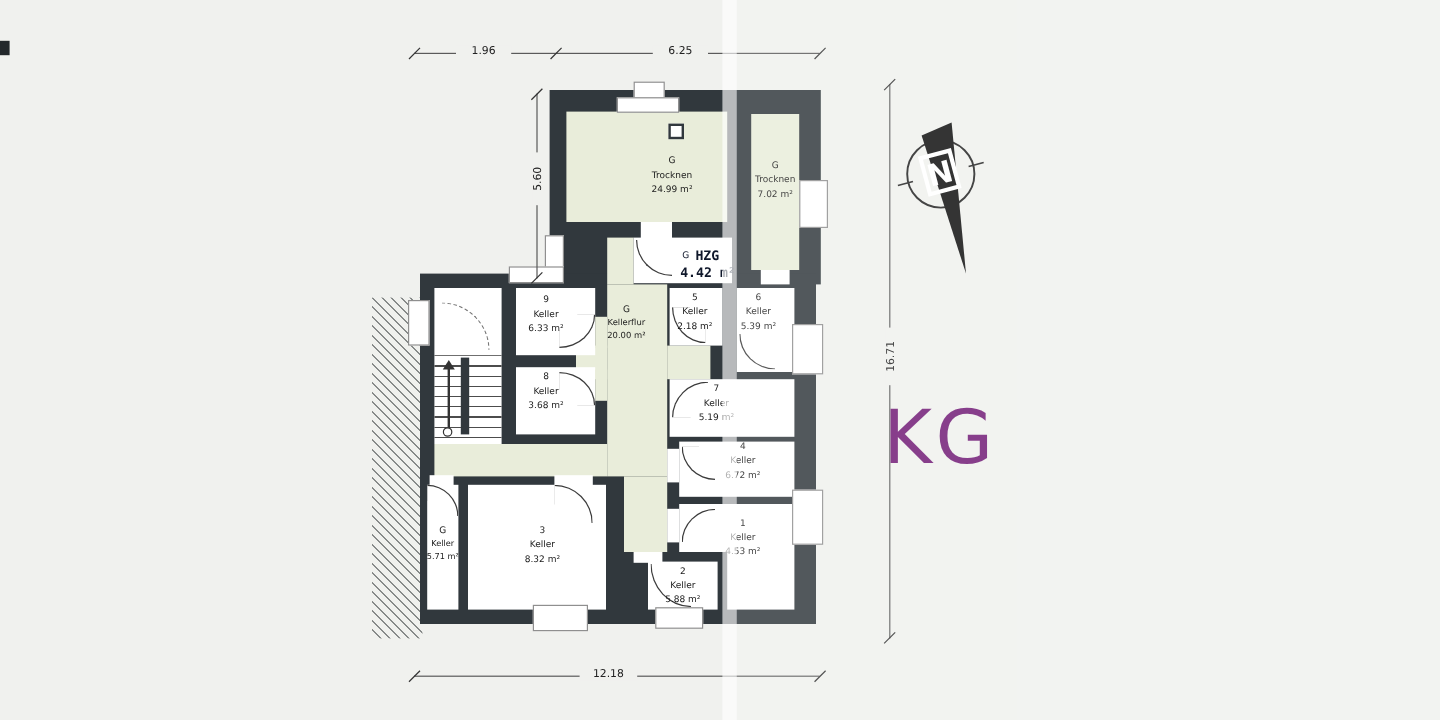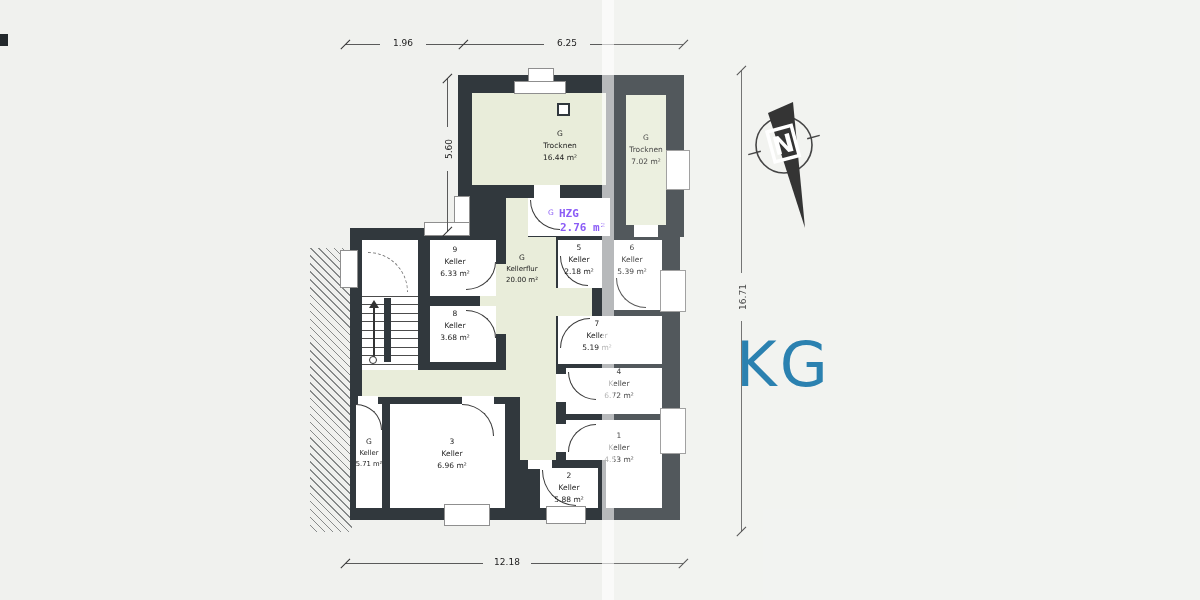--- a/index.html
+++ b/index.html
@@ -11,29 +11,29 @@
   .wt{background:#ffffff;}
   .win{background:#ffffff;border:1px solid #8f8f8f;box-sizing:border-box;}
   .arc{box-sizing:border-box;border:0 solid #3a3a3a;background:transparent;}
   .arc.bl{border-left-width:1.3px;border-bottom-width:1.3px;border-bottom-left-radius:100%;}
   .arc.tl{border-left-width:1.3px;border-top-width:1.3px;border-top-left-radius:100%;}
   .arc.tr{border-right-width:1.3px;border-top-width:1.3px;border-top-right-radius:100%;}
   .arc.br{border-right-width:1.3px;border-bottom-width:1.3px;border-bottom-right-radius:100%;}
   .arc.dash{border-style:dashed;border-color:#777;}
   .rlab{font-size:7.5px;color:#1c1c1c;text-align:center;line-height:1.6;z-index:12;}
   .rlab .rnum{font-size:7.5px;}
-  .hzglab{z-index:12;color:#8b5cf6;}
+  .hzglab{z-index:12;color:#0f172a;text-align:center;}
   .hzglab .mono{font-family:"DejaVu Sans Mono",monospace;font-size:11px;font-weight:bold;}
   .dimline{background:#5a5a5a;z-index:6;}
   .dimlab{font-size:9px;color:#222;background:#f0f1ee;text-align:center;z-index:7;padding:0 2px;}
   .vert{transform:rotate(-90deg);transform-origin:center;}
   .tick{width:13px;height:1.3px;background:#333;transform:rotate(-45deg);z-index:7;}
   .hatch{background:repeating-linear-gradient(45deg,rgba(100,104,104,0) 0 4.5px,rgba(100,104,104,.75) 4.5px 5.6px);}
   .treads{background:repeating-linear-gradient(to bottom,#4c4c4c 0 1px,transparent 1px 8.5px);}
-  .kg{font-size:62px;color:#0369a1;letter-spacing:3px;z-index:20;}
+  .kg{font-size:62px;color:#701a75;letter-spacing:3px;z-index:20;}
   .z1{z-index:1}.z2{z-index:2}.z3{z-index:3}.z4{z-index:4}.z5{z-index:5}
   .fold{z-index:40;background:rgba(255,255,255,.65);}
   .wash{z-index:39;background:rgba(255,255,255,.16);}
 </style>
 </head>
 <body>
 
 <div id="page">
 
   <div class="abs" style="left:0;top:34px;width:8px;height:12px;background:#23282b;"></div>
@@ -104,31 +104,31 @@
   <div class="abs dk z5" style="left:384px;top:298px;width:7px;height:64px;"></div>
   <div class="abs z5" style="left:373px;top:306px;width:1.5px;height:54px;background:#333;"></div>
   <div class="abs z5" style="left:369px;top:300px;width:0;height:0;border-left:5px solid transparent;border-right:5px solid transparent;border-bottom:8px solid #333;"></div>
   <div class="abs z5" style="left:369px;top:356px;width:8px;height:8px;border:1.3px solid #333;border-radius:50%;box-sizing:border-box;background:#fff;"></div>
 
   <div class="abs z5" style="left:557px;top:103px;width:13px;height:13px;border:2px solid #31383d;box-sizing:border-box;background:#fff;"></div>
 
   <div class="abs rlab" style="left:530px;top:128px;width:60px;">
     <div class="rnum">G</div>
     <div>Trocknen</div>
-    <div>16.44 m²</div>
+    <div>24.99 m²</div>
   </div>
   <div class="abs rlab" style="left:621px;top:132px;width:50px;">
     <div class="rnum">G</div>
     <div>Trocknen</div>
     <div>7.02 m²</div>
   </div>
   <div class="abs hzglab" style="left:548px;top:202px;width:72px;">
     <span style="font-size:7.5px;vertical-align:2px;">G</span>
     <span class="mono">HZG</span>
-    <div class="mono" style="margin-left:12px;">2.76 m²</div>
+    <div class="mono" style="margin-left:12px;">4.42 m²</div>
   </div>
   <div class="abs rlab" style="left:425px;top:244px;width:60px;">
     <div class="rnum">9</div>
     <div>Keller</div>
     <div>6.33 m²</div>
   </div>
   <div class="abs rlab" style="left:425px;top:308px;width:60px;">
     <div class="rnum">8</div>
     <div>Keller</div>
     <div>3.68 m²</div>
@@ -164,21 +164,21 @@
     <div>4.53 m²</div>
   </div>
   <div class="abs rlab" style="left:546px;top:470px;width:46px;">
     <div class="rnum">2</div>
     <div>Keller</div>
     <div>5.88 m²</div>
   </div>
   <div class="abs rlab" style="left:428px;top:436px;width:48px;">
     <div class="rnum">3</div>
     <div>Keller</div>
-    <div>6.96 m²</div>
+    <div>8.32 m²</div>
   </div>
   <div class="abs rlab" style="left:350px;top:436px;width:38px;font-size:6.8px;">
     <div class="rnum">G</div>
     <div>Keller</div>
     <div>5.71 m²</div>
   </div>
 
   <div class="abs dimline" style="left:345px;top:44px;width:338px;height:1px;"></div>
   <div class="abs tick" style="left:339px;top:44px;"></div>
   <div class="abs tick" style="left:457px;top:44px;"></div>

